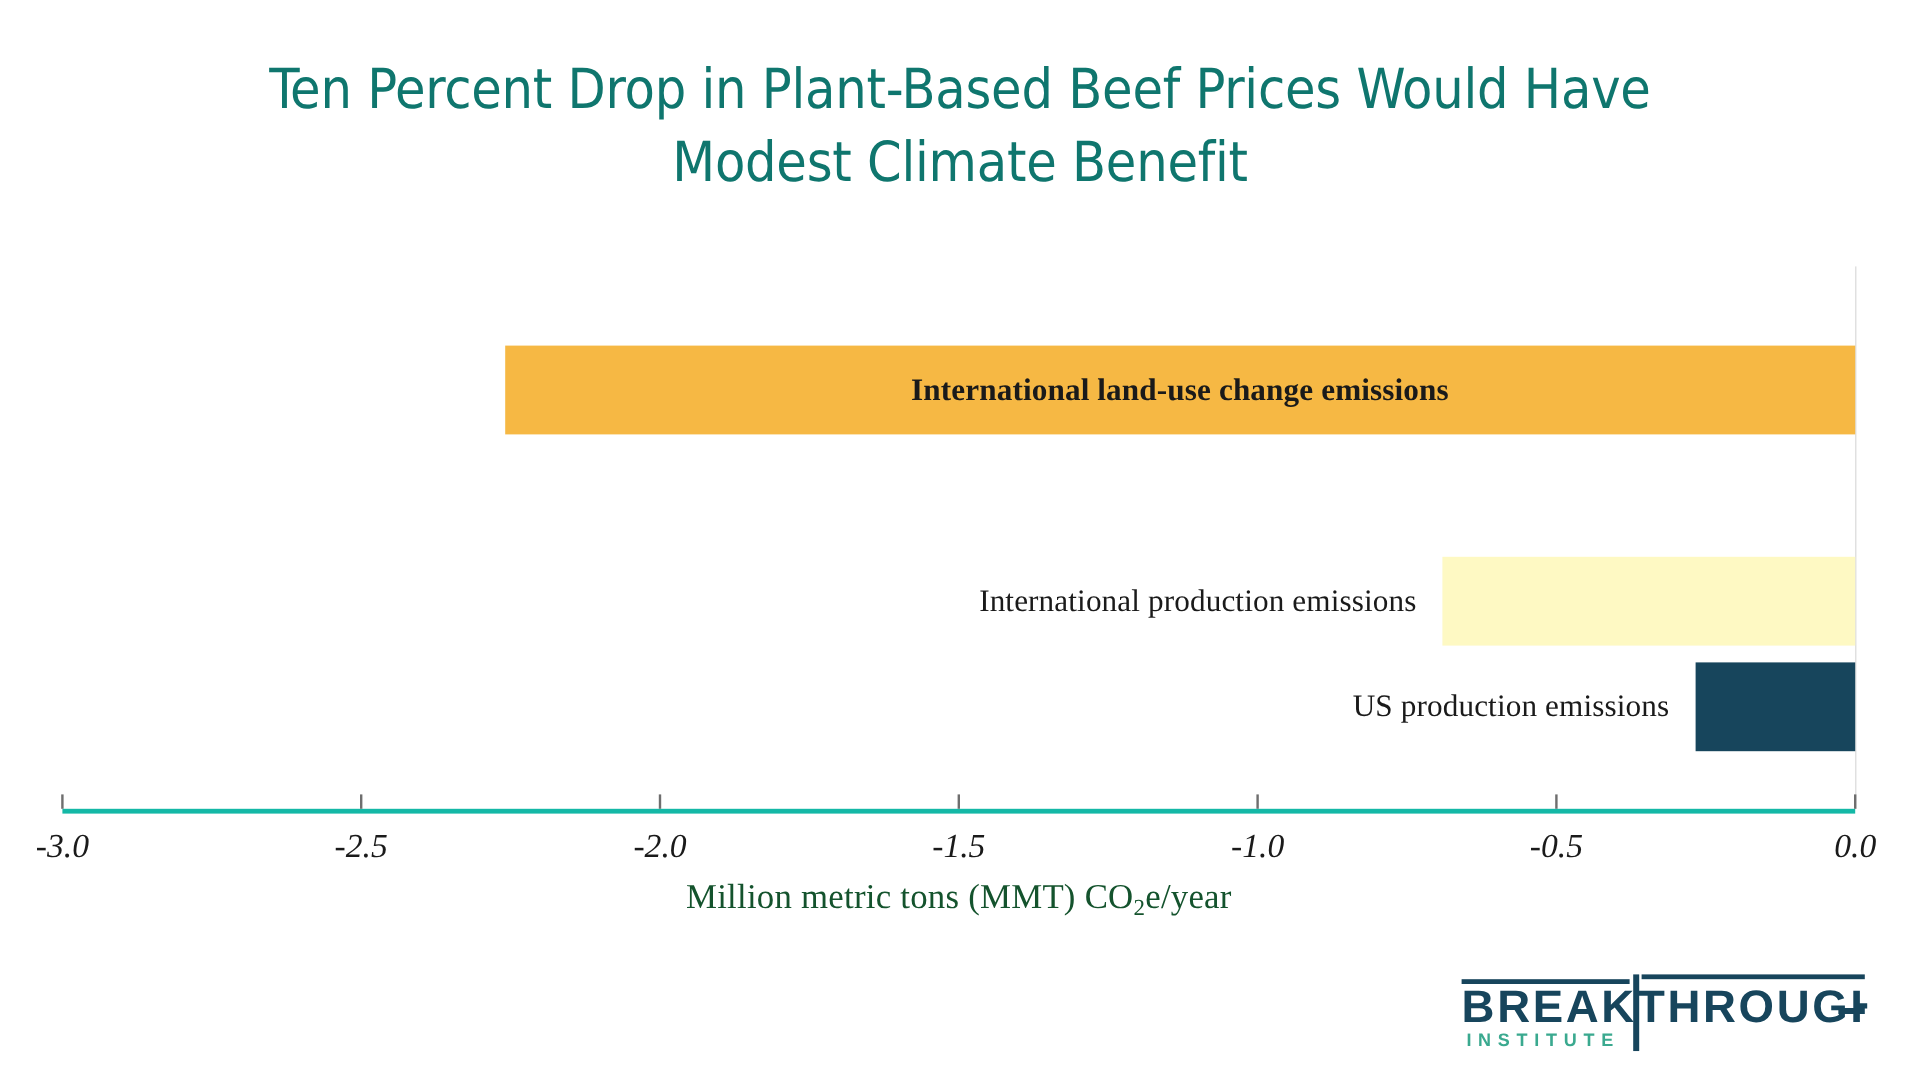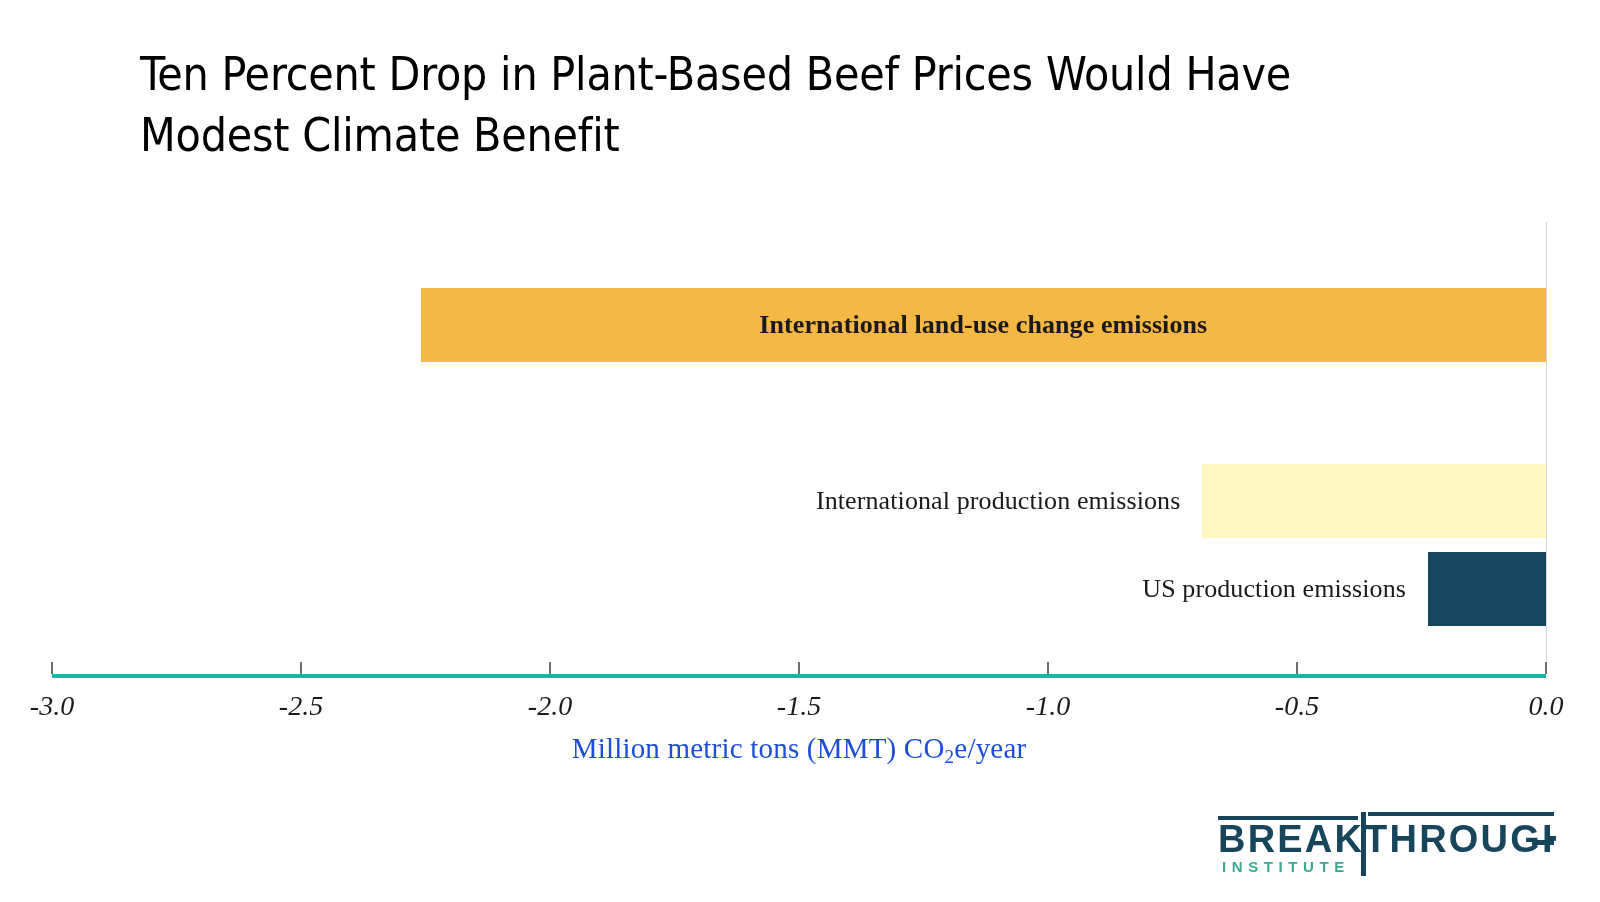--- a/index.html
+++ b/index.html
@@ -22,26 +22,27 @@
     height: 902px;
     background: #ffffff;
   }
 
   
   #chart-title {
     position: absolute;
     left: 140px;
     top: 44px;
     width: 1320px;
+    text-align: center;
     font-family: "DejaVu Sans Condensed", "Liberation Sans Narrow", "Liberation Sans", sans-serif;
     font-size: 46px;
     font-weight: 500;
     line-height: 1.33;
     letter-spacing: -0.2px;
-    color: #000000;
+    color: #0f766e;
     white-space: pre-line;
   }
 
   
   #plot-area {
     position: absolute;
     left: 52px;
     top: 222px;
     width: 1494px;
     height: 452px;
@@ -116,21 +117,21 @@
   }
 
   #x-axis-title {
     position: absolute;
     left: 52px;
     top: 732px;
     width: 1494px;
     text-align: center;
     font-family: "Liberation Serif", "DejaVu Serif", serif;
     font-size: 29px;
-    color: #1d4ed8;
+    color: #14532d;
     letter-spacing: 0.2px;
   }
   #x-axis-title sub {
     font-size: 0.66em;
     vertical-align: -0.28em;
   }
 
   
   #logo {
     position: absolute;
@@ -156,21 +157,21 @@
         <div class="bar" style="width: 1125.48px; background: rgb(246, 184, 68);">
           <span class="bar-label inside">International land-use change emissions</span>
         </div>
       </div>
       <div class="bar-row" style="top: 242px; width: 1494px;">
         <div class="bar" style="width: 343.62px; background: #fef9c3;">
           <span class="bar-label outside">International production emissions</span>
         </div>
       </div>
       <div class="bar-row" style="top: 330px; width: 1494px;">
-        <div class="bar" style="width: 118px; background: rgb(23, 69, 92);">
+        <div class="bar" style="width: 133px; background: rgb(23, 69, 92);">
           <span class="bar-label outside">US production emissions</span>
         </div>
       </div>
     </div>
 
   <div id="x-axis">
 
   <div class="tick" style="left: 0px;"></div>
       <div class="tick-label" style="left: 0px;">-3.0</div>
       <div class="tick" style="left: 249px;"></div>

